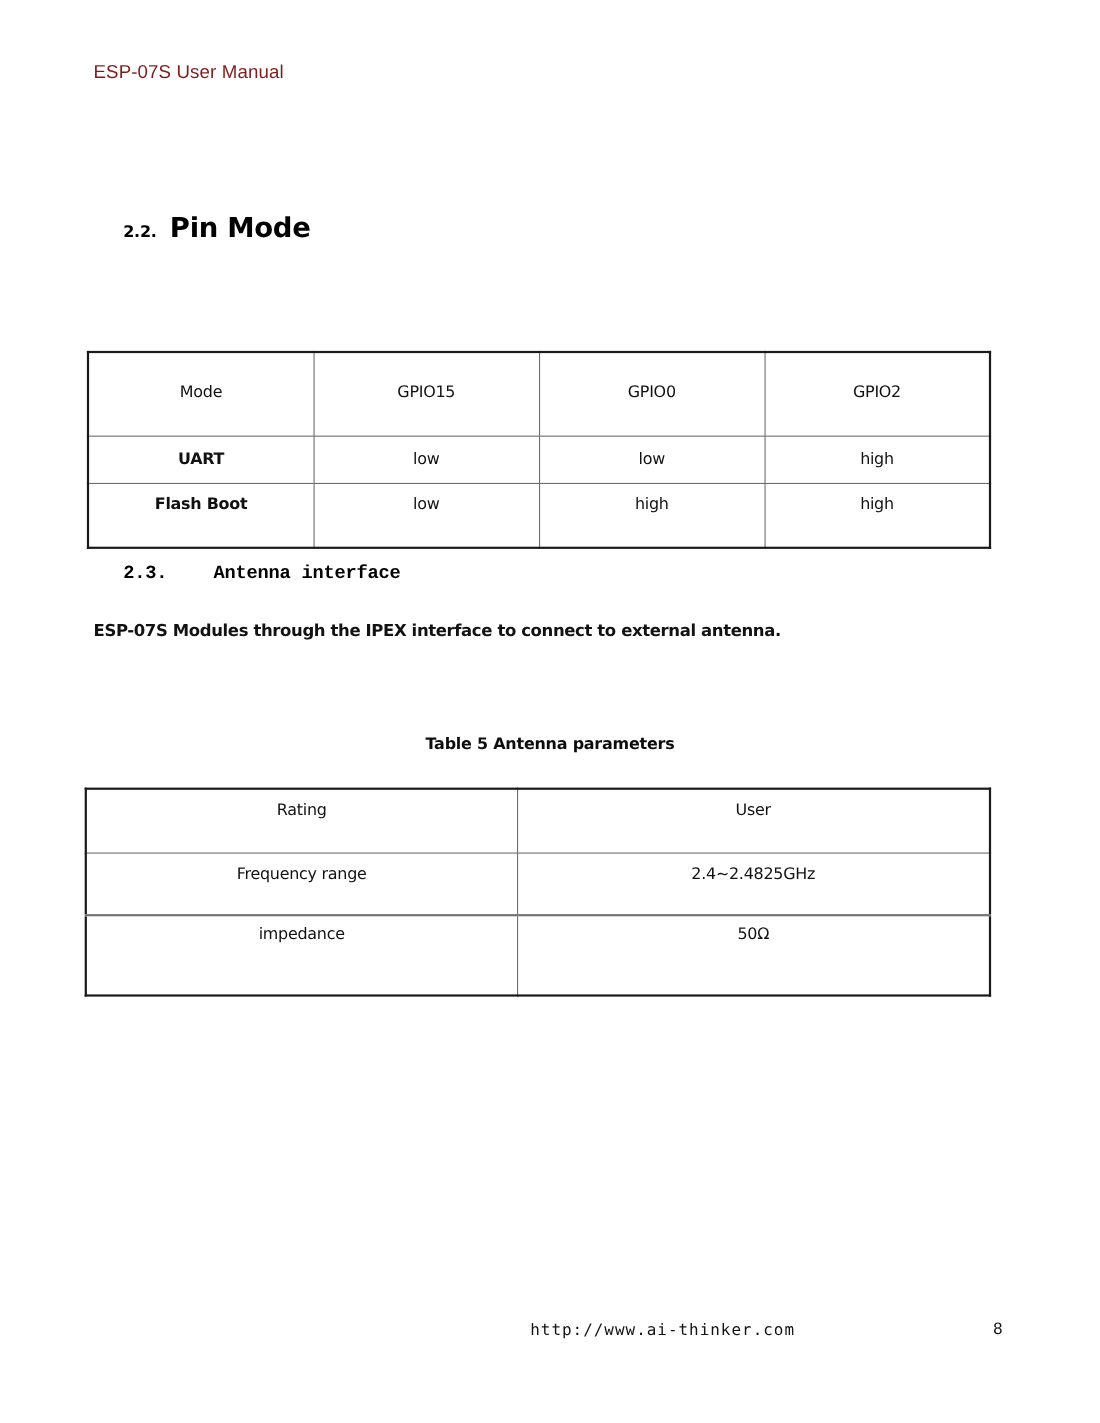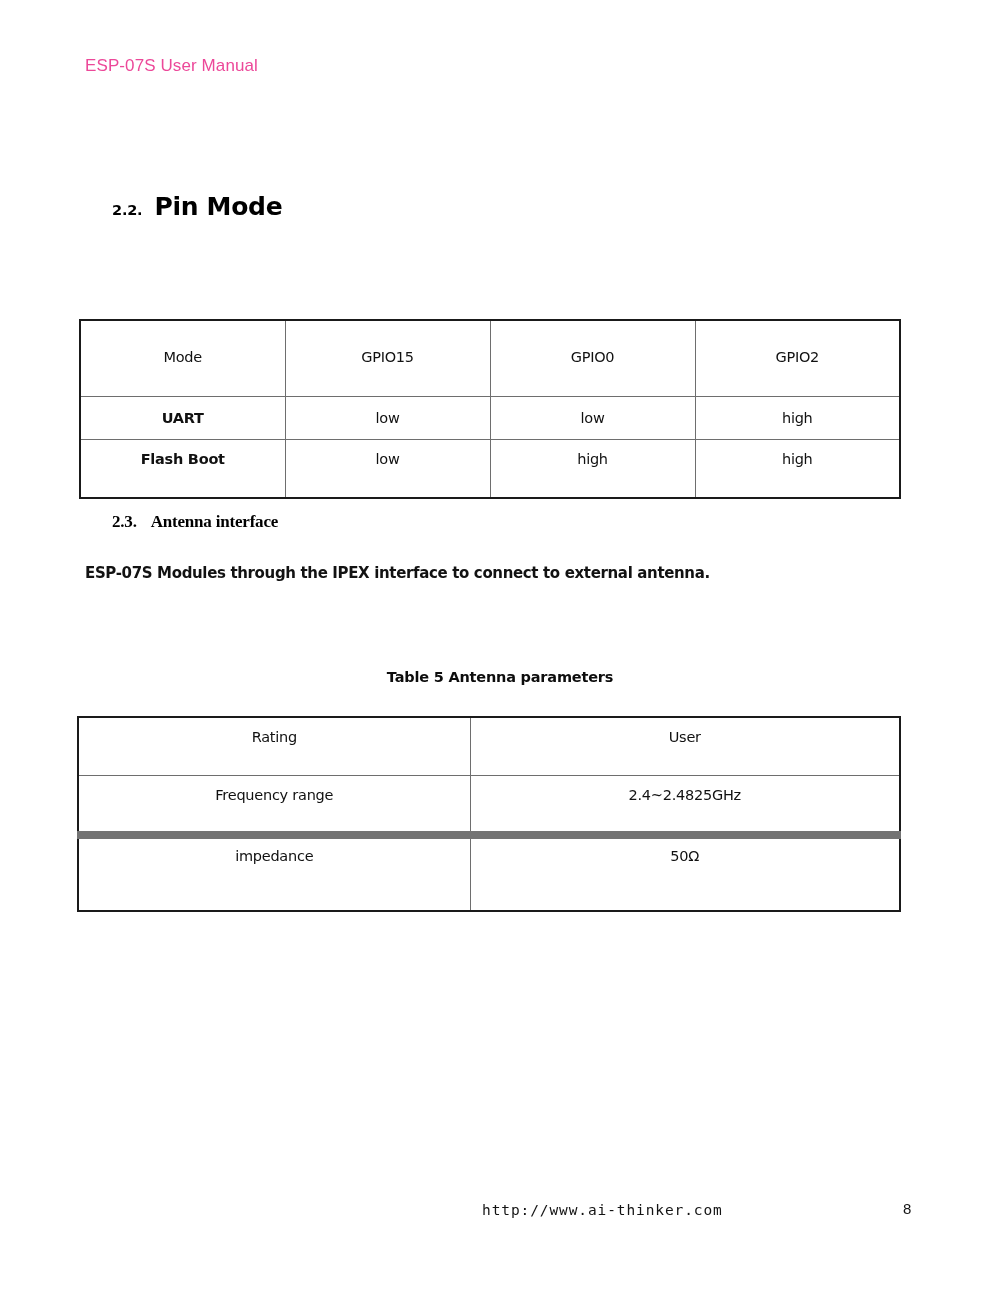--- a/index.html
+++ b/index.html
@@ -22,21 +22,21 @@
   }
 
   
   .doc-header {
     position: absolute;
     left: 85px;
     top: 56px;
     font-family: "Liberation Sans", sans-serif;
     font-size: 17px;
     letter-spacing: 0.1px;
-    color: #ec4899;
+    color: #7f1d1d;
     white-space: nowrap;
   }
 
   
   .heading-22 {
     position: absolute;
     left: 112px;
     top: 192px;
     display: flex;
     align-items: baseline;
@@ -54,25 +54,26 @@
     margin-left: 12px;
     letter-spacing: -0.3px;
   }
 
   .heading-23 {
     position: absolute;
     left: 112px;
     top: 512px;
     display: flex;
     align-items: baseline;
-    font-family: Liberation Serif, serif;
+    font-family: Liberation Mono, monospace;
     font-weight: bold;
     font-size: 17px;
     color: #000000;
     white-space: nowrap;
+    gap: 28px;
   }
   .heading-23 .h-num {
     letter-spacing: -0.2px;
   }
   .heading-23 .h-text {
     margin-left: 14px;
     letter-spacing: -0.2px;
   }
 
   
@@ -144,21 +145,21 @@
     top: 716px;
     width: 822px;
     border: 2px solid #1a1a1a;
   }
   #table-antenna col.c-rating { width: 392px; }
   #table-antenna col.c-value  { width: 430px; }
   #table-antenna tr.row-head td { height: 46px; vertical-align: top; padding-top: 11px; }
   #table-antenna tr.row-freq td { height: 44px; vertical-align: top; padding-top: 11px; }
   #table-antenna tr.row-imp td  { height: 62px; vertical-align: top; padding-top: 9px; }
   #table-antenna tr.row-imp td.cell-imp-value { }
-  #table-antenna tr.row-imp td { border-top: 8px solid #737373; margin-top: 16px; }
+  #table-antenna tr.row-imp td { border-top: 2px solid #737373; margin-top: 16px; }
 
   
   .footer-company {
     position: absolute;
     left: 89px;
     top: 1199px;
     font-family: "Liberation Sans", sans-serif;
     font-size: 16.5px;
     letter-spacing: 0.1px;
     color: #141414;

